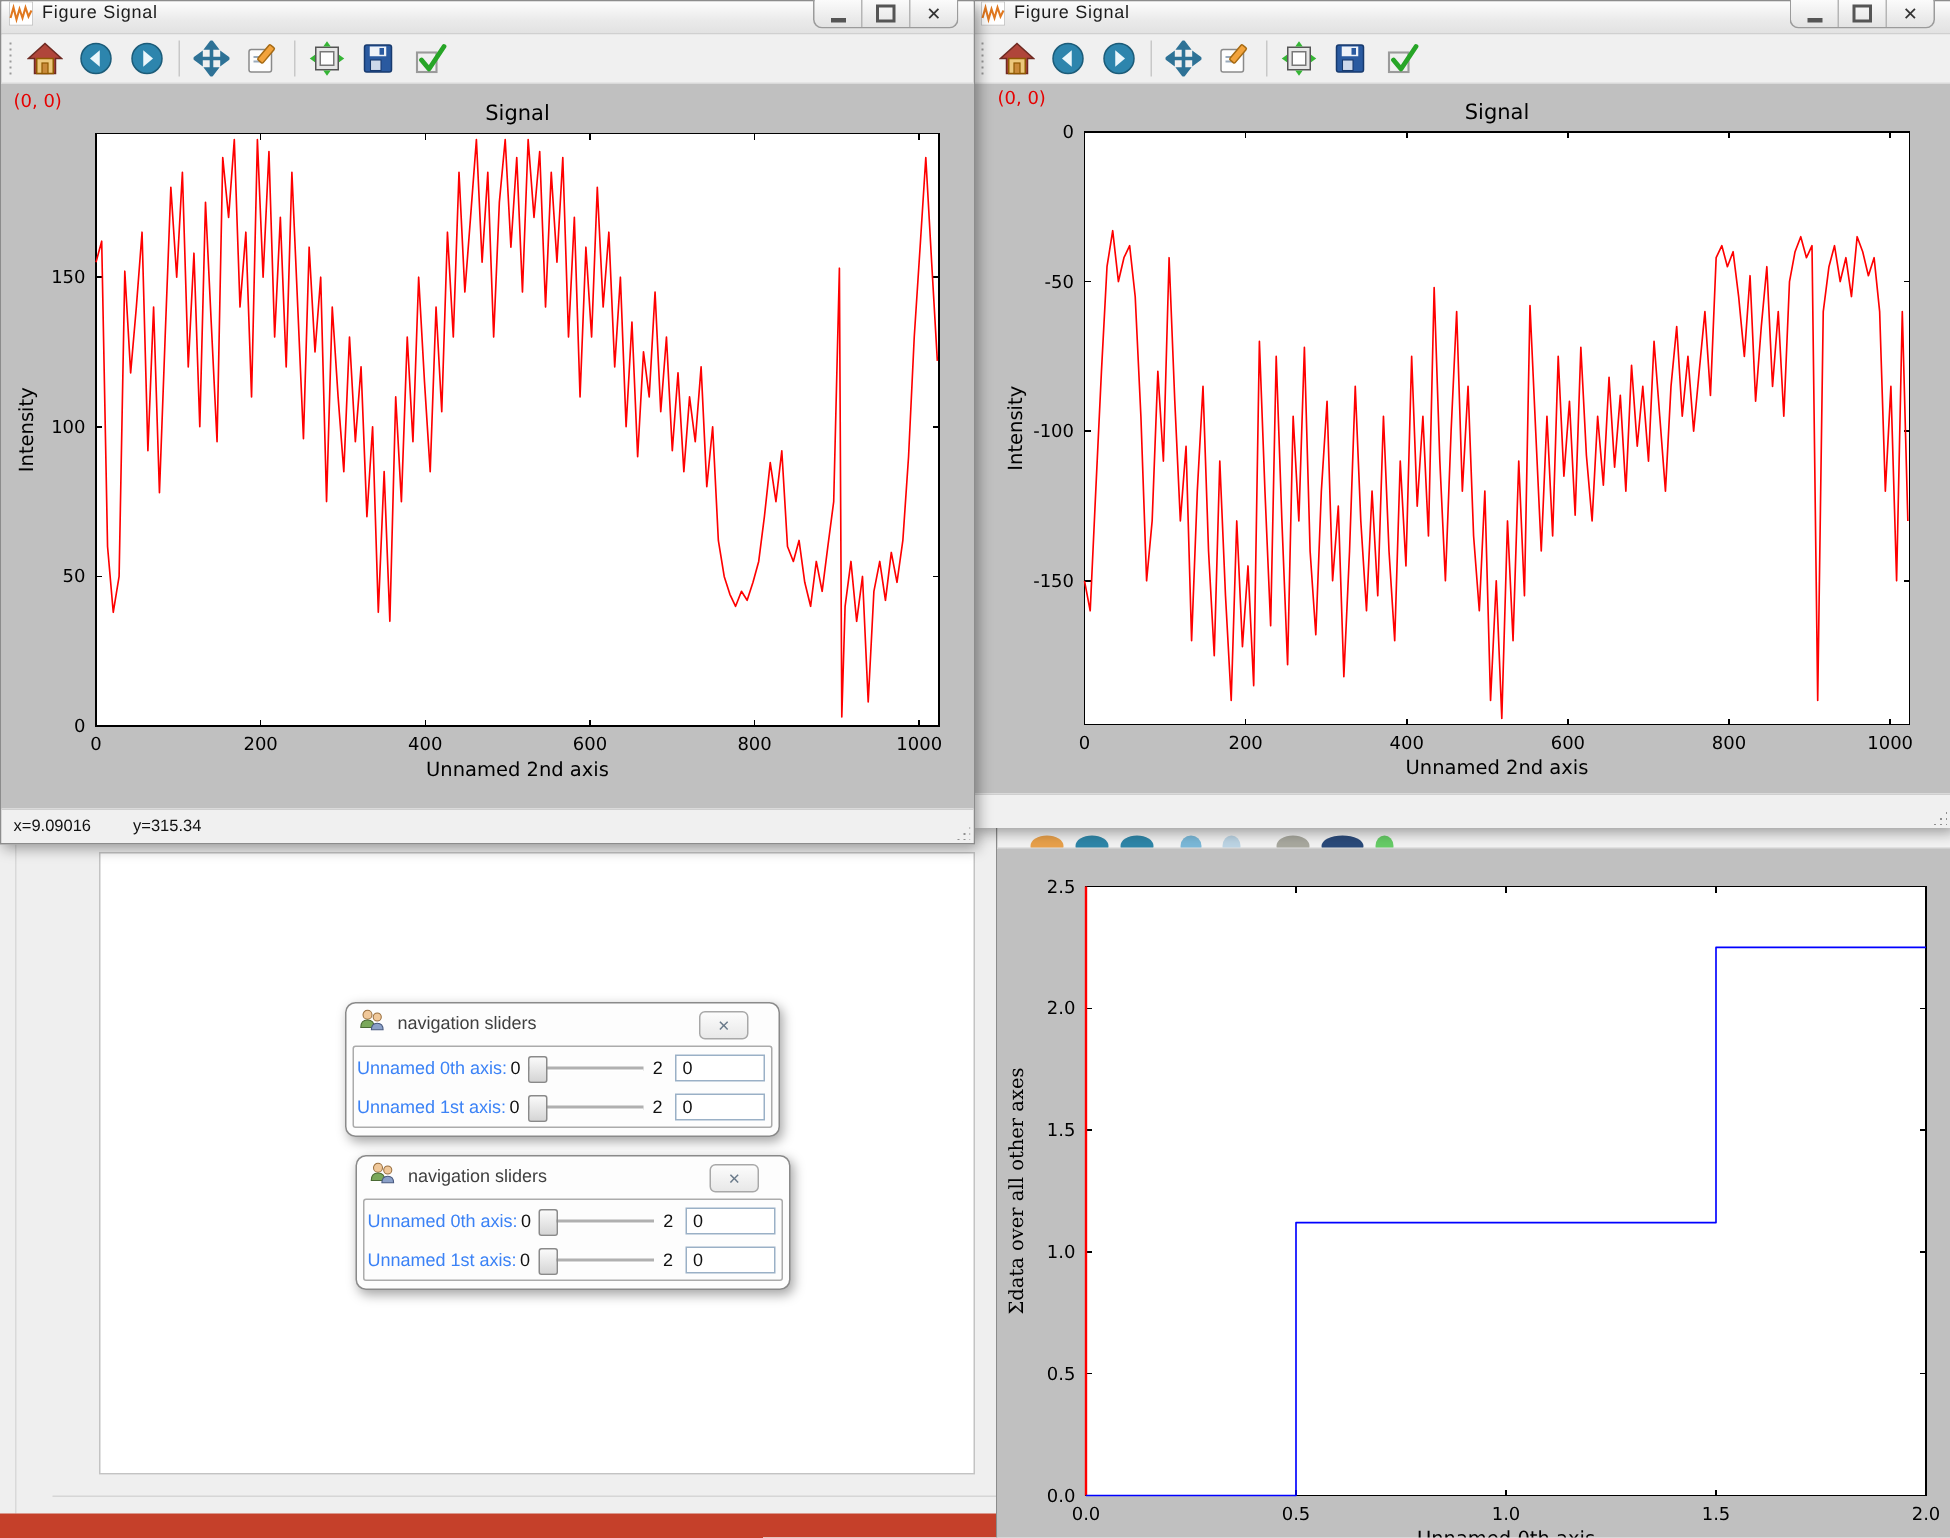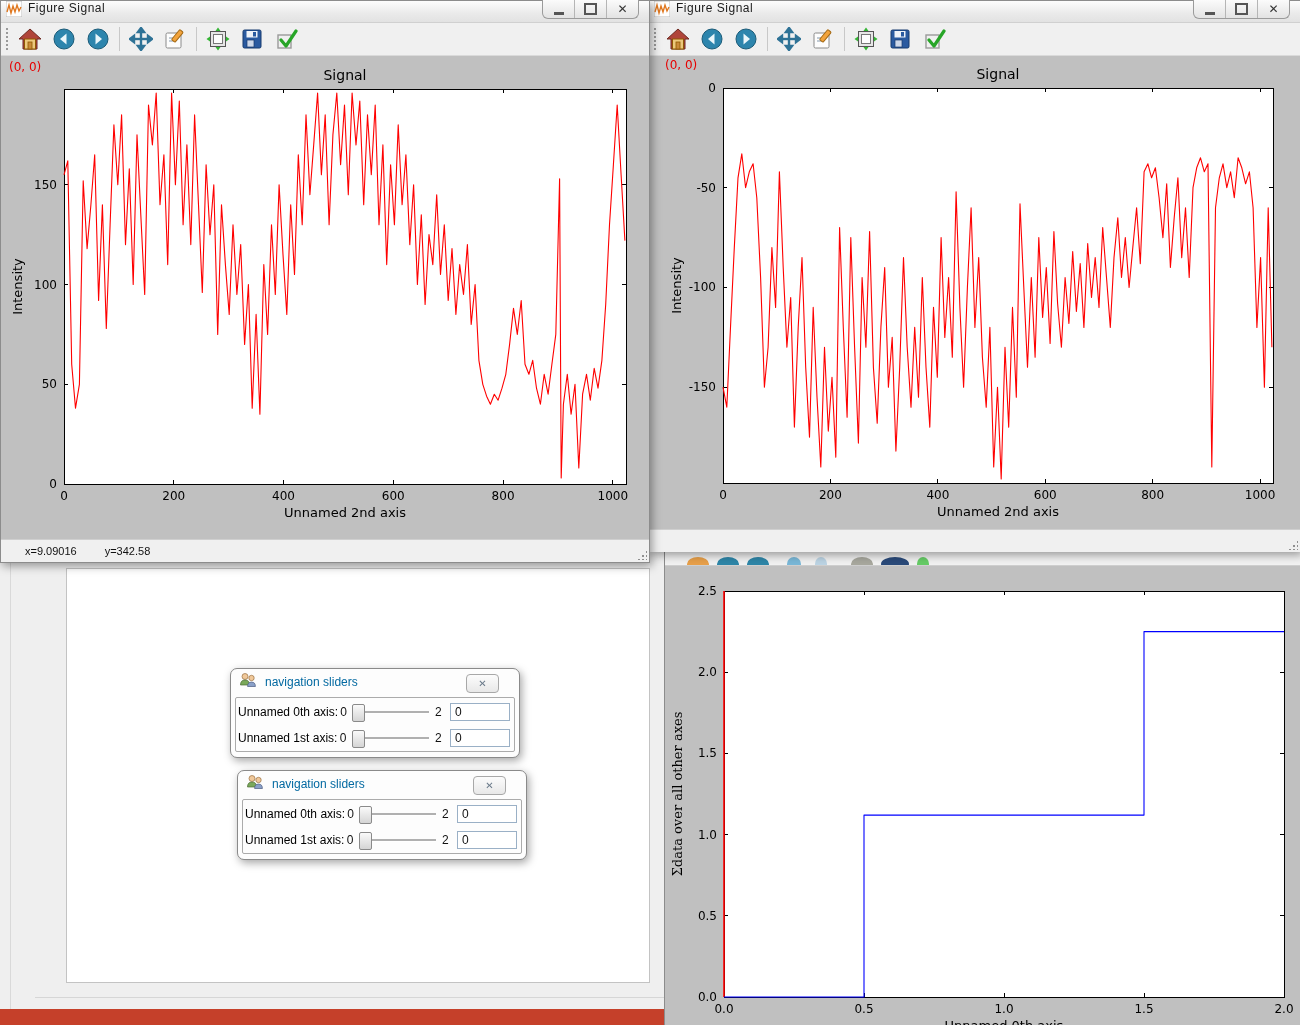--- a/index.html
+++ b/index.html
@@ -30,21 +30,21 @@
     display:flex;align-items:center;padding-left:12px;}
   .tb-handle{position:absolute;left:4px;top:4px;bottom:4px;width:4px;
     background-image:radial-gradient(#9a9a9a 28%,transparent 32%);background-size:4px 4px;}
   .tbicon{width:26px;height:26px;margin:0 4px;display:inline-flex;align-items:center;justify-content:center;}
   .tbsep{width:1px;height:24px;background:#c8c8c8;margin:0 4px;}
   
   .figarea{position:relative;background:#c0c0c0;overflow:hidden;}
   .coords{position:absolute;font:12px "DejaVu Sans",sans-serif;color:#e60000;}
   .statusbar{position:relative;height:22px;background:#f0f0f0;border-top:1px solid #cfcfcf;
     font:11px "Liberation Sans",sans-serif;color:#111;display:flex;align-items:center;}
-  .statusbar .sx{margin-left:24px;}
+  .statusbar .sx{margin-left:8px;}
   .statusbar .sy{margin-left:28px;}
   .grip{position:absolute;right:2px;bottom:2px;width:10px;height:10px;
     background-image:radial-gradient(#8f8f8f 30%,transparent 34%);background-size:4px 4px;
     clip-path:polygon(100% 0,100% 100%,0 100%);}
   svg text{font-family:"DejaVu Sans",sans-serif;fill:#000;}
   svg text.seriflbl{font-family:"DejaVu Serif",serif;}
   
   .bgwin{position:absolute;left:0;top:562px;width:664px;height:447px;background:#efefef;}
   .bgwin .vline1{position:absolute;left:10px;top:0;bottom:0;width:1px;background:#d9d9d9;}
   .bgwin .canvas{position:absolute;left:66px;top:6px;right:14px;bottom:26px;background:#ffffff;
@@ -53,28 +53,28 @@
   .orangebar{position:absolute;left:0;top:1009px;width:664px;height:16px;background:#c5402a;}
   
   .fig-bottom{left:664px;top:549px;width:636px;height:476px;box-shadow:none;border-left:1px solid #8c8c8c;}
   .fig-bottom .sliver{position:relative;height:15px;background:#f2f2f2;border-bottom:1px solid #cfcfcf;overflow:hidden;}
   .blob{position:absolute;bottom:-6px;width:22px;height:14px;border-radius:50%;}
   
   .dlg{position:absolute;width:288px;height:88px;background:#fdfdfd;border:1px solid #8a8a8a;
     border-radius:7px;box-shadow:2px 3px 8px rgba(0,0,0,.35);}
   .dlg .dtitle{position:relative;height:26px;display:flex;align-items:center;}
   .dlg .dtitle .picon{margin:0 8px 0 8px;}
-  .dlg .dtitle .dtext{font-size:12px;color:#0369a1;}
+  .dlg .dtitle .dtext{font-size:12px;color:#404040;}
   .dlg .dclose{position:absolute;top:5px;right:20px;width:31px;height:17px;border:1px solid #a8a8a8;
     border-radius:4px;background:linear-gradient(#fcfcfc,#e8e8e8);display:flex;align-items:center;
     justify-content:center;font-size:10px;color:#6a7a8a;}
   .dlg .grp{position:absolute;left:4px;right:4px;top:28px;bottom:5px;border:1px solid #ababab;border-radius:2px;}
   .srow{position:absolute;left:2px;right:4px;height:24px;display:flex;align-items:center;}
   .srow.r0{top:2px;} .srow.r1{top:28px;}
-  .srow .slabel{width:103px;font-size:12px;color:#000000;text-align:left;white-space:nowrap;}
+  .srow .slabel{width:103px;font-size:12px;color:#3b82f6;text-align:left;white-space:nowrap;}
   .srow .minv,.srow .maxv{width:12px;font-size:12px;color:#111;text-align:center;}
   .srow .slider{position:relative;width:86px;height:18px;margin:0 2px;}
   .srow .groove{position:absolute;left:2px;right:2px;top:8px;height:2px;background:#b0b0b0;
     border-bottom:1px solid #fff;}
   .srow .handle{position:absolute;left:1px;top:1px;width:11px;height:16px;border:1px solid #8a8a8a;
     border-radius:2px;background:linear-gradient(#fafafa,#d5d5d5);}
   .srow input{width:54px;height:16px;margin-left:6px;border:1px solid #9ab0c6;font:12px "Liberation Sans",sans-serif;
     padding:0 0 0 4px;outline:none;background:#fff;color:#111;}
 </style>
 </head>
@@ -402,21 +402,21 @@
         <line x1="625" y1="128.75757575757575" x2="621" y2="128.75757575757575" stroke="#000" shape-rendering="crispEdges"></line>
         <text x="56" y="132.75757575757575" text-anchor="end" font-size="12px">150</text>
         <text x="344" y="24" text-anchor="middle" font-size="14px">Signal</text>
         <text x="344" y="461" text-anchor="middle" font-size="13px">Unnamed 2nd axis</text>
         <text x="21" y="230.5" text-anchor="middle" font-size="13px" class="" transform="rotate(-90 21 230.5)">Intensity</text>
         <path d="M63.0 118.8L66.8 104.8L70.7 308.3L74.5 352.2L78.4 328.3L82.2 124.8L86.1 192.6L89.9 148.7L93.7 98.8L97.6 244.5L101.4 148.7L105.3 272.4L109.1 168.7L112.9 68.9L116.8 128.8L120.6 58.9L124.5 188.6L128.3 112.8L132.2 228.5L136.0 78.9L139.8 158.7L143.7 238.5L147.5 49.0L151.4 88.9L155.2 37.0L159.0 148.7L162.9 98.8L166.7 208.6L170.6 37.0L174.4 128.8L178.3 45.0L182.1 168.7L185.9 88.9L189.8 188.6L193.6 58.9L197.5 148.7L201.3 236.5L205.1 108.8L209.0 178.6L212.8 128.8L216.7 278.4L220.5 148.7L224.4 208.6L228.2 258.4L232.0 168.7L235.9 238.5L239.7 188.6L243.6 288.4L247.4 228.5L251.2 352.2L255.1 258.4L258.9 358.2L262.8 208.6L266.6 278.4L270.5 168.7L274.3 238.5L278.1 128.8L282.0 198.6L285.8 258.4L289.7 148.7L293.5 218.5L297.3 98.8L301.2 168.7L305.0 58.9L308.9 138.7L312.7 88.9L316.6 37.0L320.4 118.8L324.2 58.9L328.1 168.7L331.9 78.9L335.8 37.0L339.6 108.8L343.5 49.0L347.3 138.7L351.1 37.0L355.0 88.9L358.8 45.0L362.7 148.7L366.5 58.9L370.3 118.8L374.2 49.0L378.0 168.7L381.9 88.9L385.7 208.6L389.6 108.8L393.4 168.7L397.2 68.9L401.1 148.7L404.9 98.8L408.8 188.6L412.6 128.8L416.4 228.5L420.3 158.7L424.1 248.5L428.0 178.6L431.8 208.6L435.7 138.7L439.5 218.5L443.3 168.7L447.2 244.5L451.0 192.6L454.9 258.4L458.7 208.6L462.5 238.5L466.4 188.6L470.2 268.4L474.1 228.5L477.9 304.3L481.8 328.3L485.6 340.2L489.4 348.2L493.3 338.2L497.1 344.2L501.0 332.2L504.8 318.3L508.6 288.4L512.5 252.4L516.3 278.4L520.2 244.5L524.0 308.3L527.9 318.3L531.7 304.3L535.5 332.2L539.4 348.2L543.2 318.3L547.1 338.2L550.9 308.3L554.8 278.4L558.6 122.8L560.2 422.0L562.4 348.2L566.3 318.3L570.1 358.2L574.0 328.3L577.8 412.0L581.6 338.2L585.5 318.3L589.3 344.2L593.2 312.3L597.0 332.2L600.9 304.3L604.7 248.5L608.5 168.7L612.4 108.8L616.2 49.0L620.1 118.8L623.9 184.6" fill="none" stroke="#ff0000" stroke-width="1.1" stroke-linejoin="round"></path>
       </svg>
   </div>
   <div class="statusbar">
     <span class="sx">x=9.09016</span>
-    <span class="sy">y=342.58</span>
+    <span class="sy">y=315.34</span>
     <span class="grip"></span>
   </div>
 </div>
 
 <div class="dlg" style="left:230px;top:668px;">
   <div class="dtitle">
     <span class="picon">
       <svg width="18" height="16" viewBox="0 0 18 16">
           <circle cx="6" cy="4.5" r="3" fill="#f0c89a" stroke="#9a7040" stroke-width=".7"></circle>
           <path d="M1.5 13 q0 -5 4.5 -5 q4.5 0 4.5 5 Z" fill="#7aa85a" stroke="#4a6a34" stroke-width=".7"></path>

